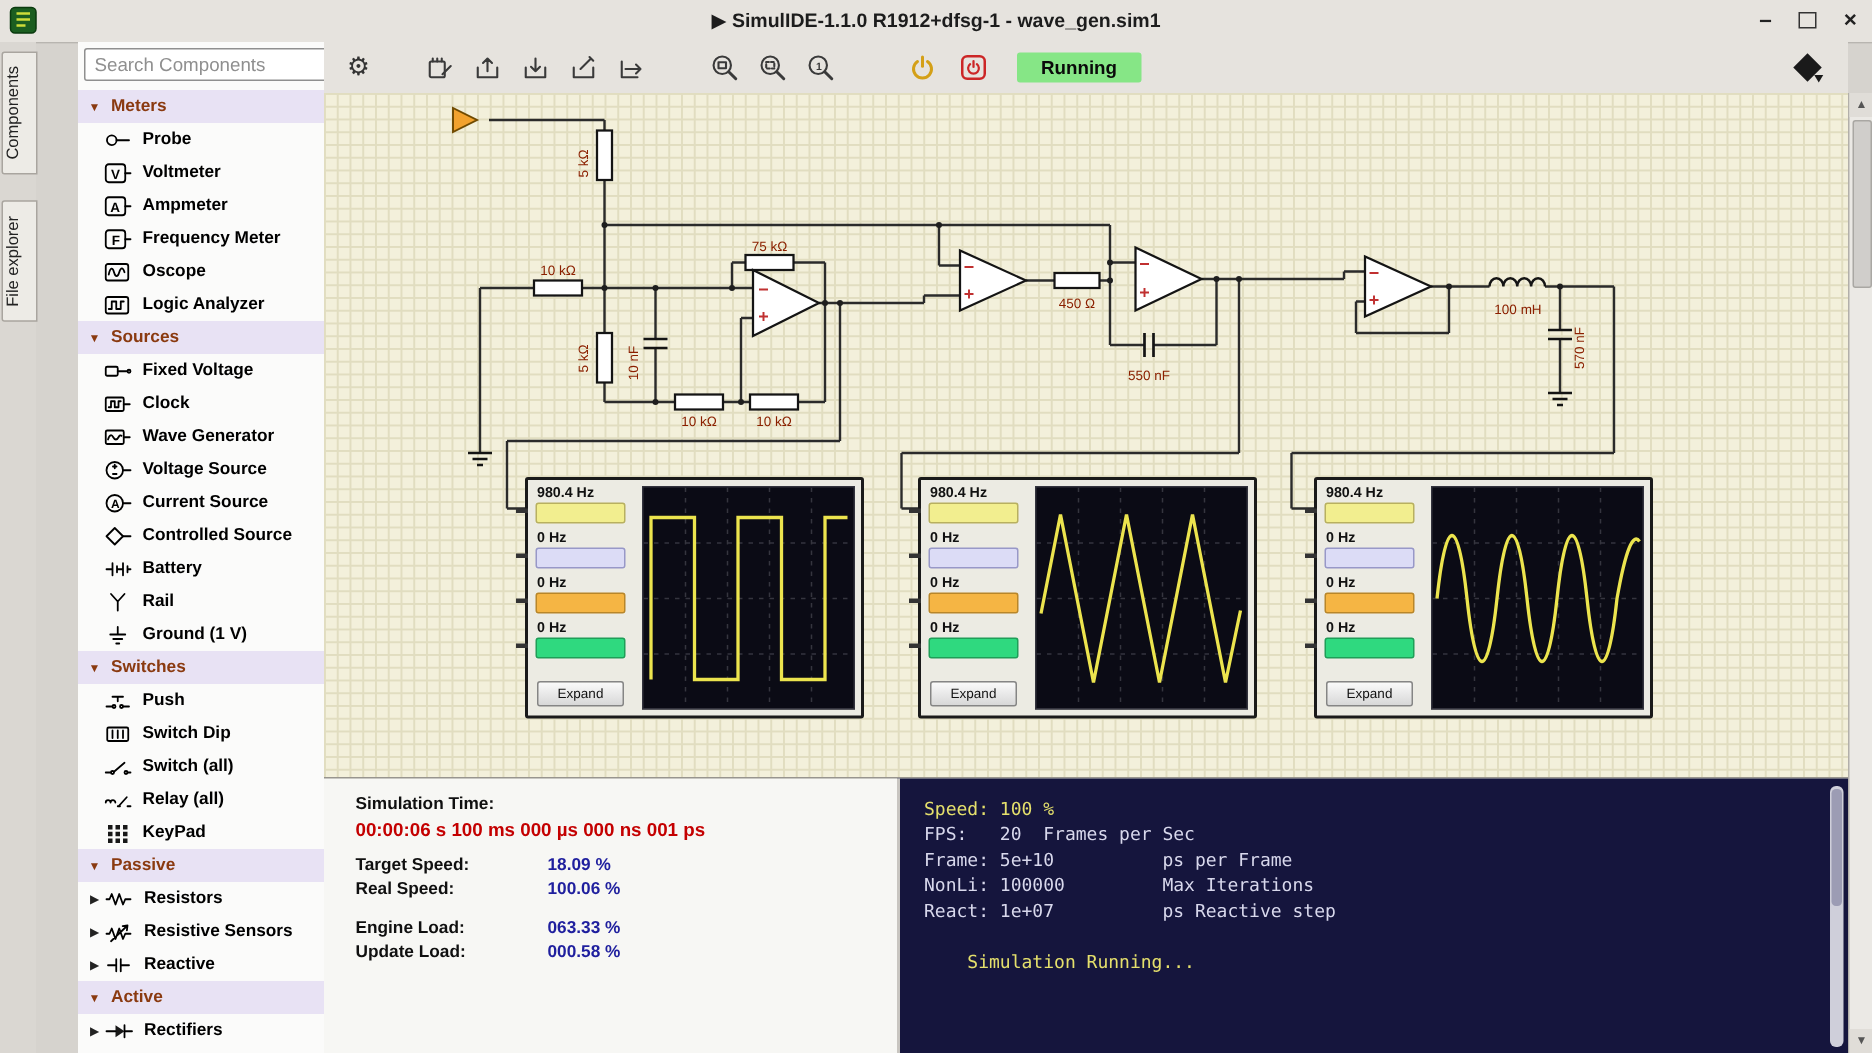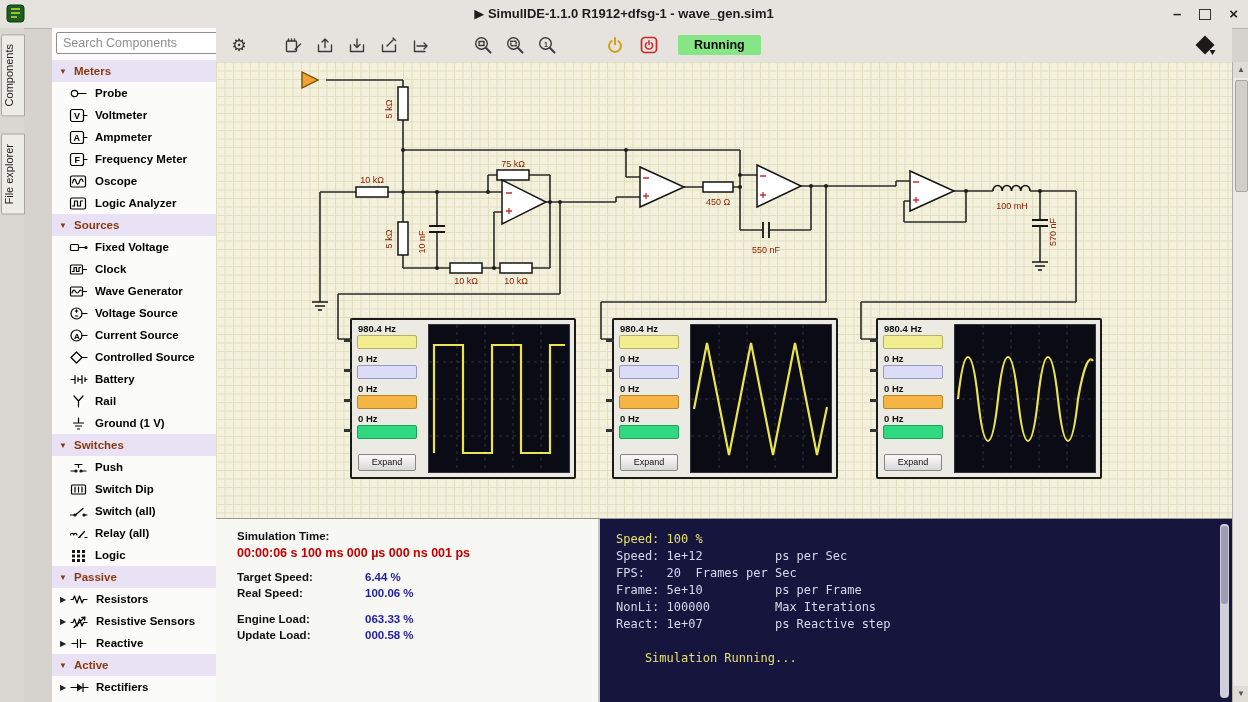--- a/index.html
+++ b/index.html
@@ -334,21 +334,21 @@
               <rect class="f" x="8" y="2" width="3" height="3"></rect>
               <rect class="f" x="13" y="2" width="3" height="3"></rect>
               <rect class="f" x="3" y="6.5" width="3" height="3"></rect>
               <rect class="f" x="8" y="6.5" width="3" height="3"></rect>
               <rect class="f" x="13" y="6.5" width="3" height="3"></rect>
               <rect class="f" x="3" y="11" width="3" height="3"></rect>
               <rect class="f" x="8" y="11" width="3" height="3"></rect>
               <rect class="f" x="13" y="11" width="3" height="3"></rect>
             </svg>
           </span>
-          <span class="ilabel">Logic</span>
+          <span class="ilabel">KeyPad</span>
         </div>
 
       <div class="cat">
           <span class="arr">▼</span>
           <span class="clabel">Passive</span>
         </div>
       <div class="item sub">
           <span class="sarr">▶</span>
           <span class="icon">
             <svg class="ci" viewBox="0 0 19 15">
@@ -664,38 +664,37 @@
     <div class="thumb"></div>
     <div class="sa" style="bottom:0;">▼</div>
   </div>
 
   <div class="bottom">
     <div class="stats">
       <div class="slabel" style="position:absolute;left:21px;top:11px;">Simulation Time:</div>
       <div class="time-val" style="position:absolute;left:21px;top:27px;">00:00:06 s 100 ms 000 µs 000 ns 001 ps</div>
       <div class="srow" style="top:52px;">
           <span class="slabel">Target Speed:</span>
-          <span class="sval">6.44 %</span>
+          <span class="sval">18.09 %</span>
         </div>
       <div class="srow" style="top:68px;">
           <span class="slabel">Real Speed:</span>
           <span class="sval">100.06 %</span>
         </div>
       <div class="srow" style="top:94px;">
           <span class="slabel">Engine Load:</span>
           <span class="sval">063.33 %</span>
         </div>
       <div class="srow" style="top:110px;">
           <span class="slabel">Update Load:</span>
           <span class="sval">000.58 %</span>
         </div>
     </div>
     <div class="console">
       <div class="cline yellow">Speed: 100 %</div>
-      <div class="cline">Speed: 1e+12          ps per Sec</div>
       <div class="cline">FPS:   20  Frames per Sec</div>
       <div class="cline">Frame: 5e+10          ps per Frame</div>
       <div class="cline">NonLi: 100000         Max Iterations</div>
       <div class="cline">React: 1e+07          ps Reactive step</div>
       <div class="cline"></div>
       <div class="cline yellow">    Simulation Running...</div>
       <div class="cscroll">
           <div class="thumb"></div>
         </div>
     </div>

